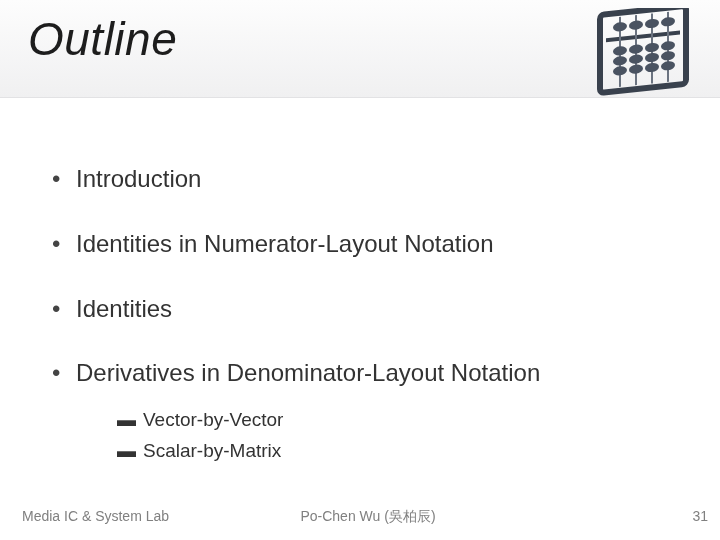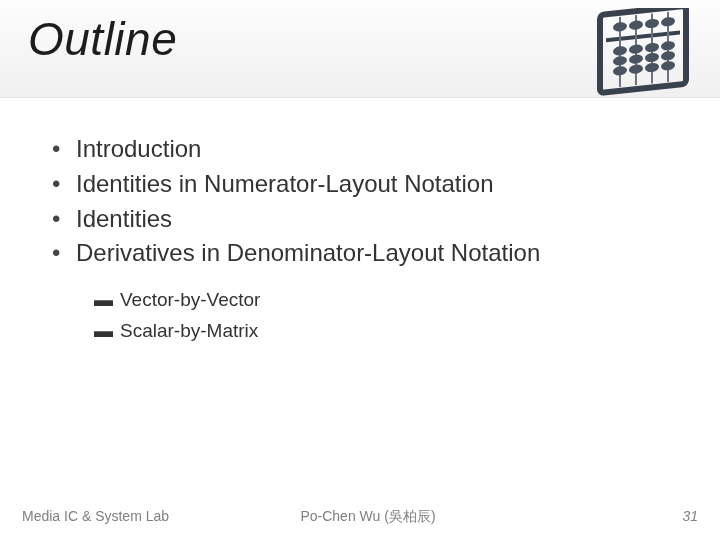--- a/index.html
+++ b/index.html
@@ -3,29 +3,29 @@
 <meta charset="utf-8">
 <style>
   * { margin: 0; padding: 0; box-sizing: border-box; }
   html, body { width: 720px; height: 540px; font-family: Arial, Helvetica, sans-serif; background: #fff; color: #222; overflow: hidden; }
   .slide { position: relative; width: 720px; height: 540px; }
   .title-band { position: relative; height: 98px; background: linear-gradient(#fdfdfd, #f0f0f1); border-bottom: 1px solid #e2e2e4; font-style: italic; }
   .title { position: absolute; left: 28px; top: 12px; font-size: 46px; font-weight: 400; letter-spacing: 0.5px; color: #1d1d1d; }
   .abacus { position: absolute; right: 20px; top: 8px; }
   .content { position: absolute; left: 52px; top: 132px; right: 40px; }
   .bullets { list-style: none; }
-  .bullets > li { font-size: 24px; line-height: 1.45; color: #333; }
+  .bullets > li { font-size: 24px; line-height: 1.45; color: #333; margin-top: 30px; }
   .bullets > li .mk { display: inline-block; width: 24px; color: #444; }
-  .sub { list-style: none; margin-top: 14px; margin-left: 42px; }
+  .sub { list-style: none; margin-top: 14px; margin-left: 65px; }
   .sub > li { font-size: 19px; line-height: 1.6; color: #333; }
   .sub > li .mk { display: inline-block; width: 26px; font-weight: 700; color: #333; }
   .footer { position: absolute; left: 0; right: 0; bottom: 12px; height: 20px; font-size: 14px; color: #808080; }
   .footer .fl { position: absolute; left: 22px; }
   .footer .fc { position: absolute; left: 16px; right: 0; text-align: center; }
-  .footer .fr { position: absolute; right: 22px; font-style: italic; }
+  .footer .fr { position: absolute; right: 12px; }
 </style>
 </head>
 <body>
 
 <div class="slide">
   <div class="title-band">
     <div class="title">Outline</div>
     <div class="abacus">
       <svg width="110" height="100" viewBox="0 0 110 100">
         <g transform="skewY(-6)">

